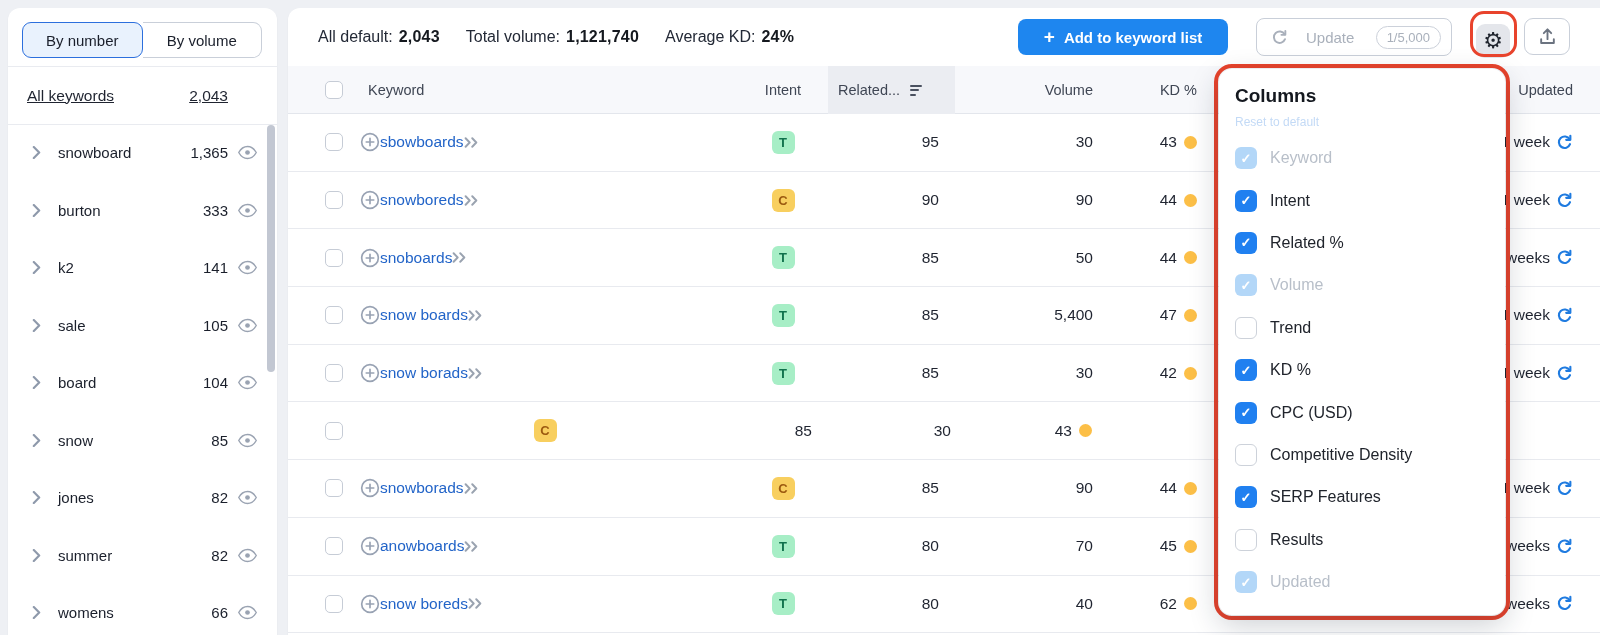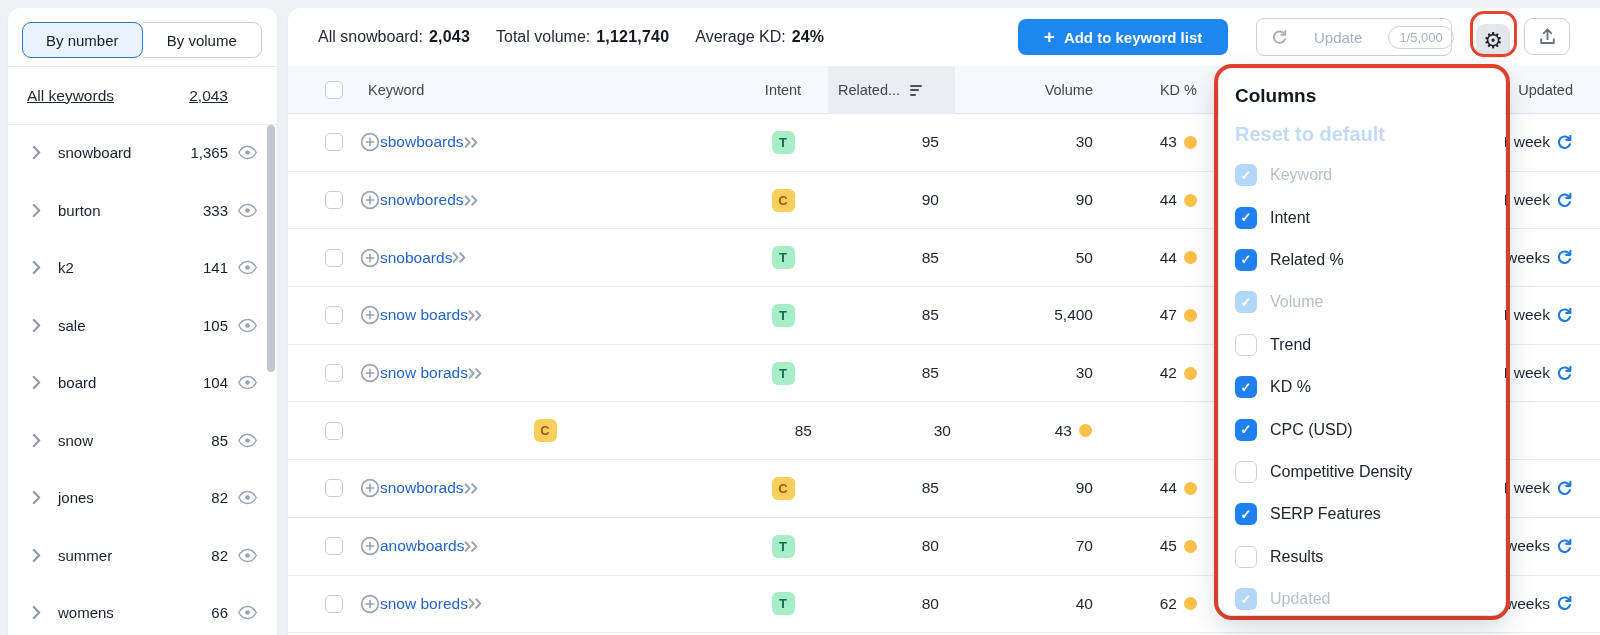--- a/index.html
+++ b/index.html
@@ -34,21 +34,21 @@
   
   #main { left:288px; top:8px; width:1312px; height:640px; border-radius:12px 0 0 0; }
 
   
   #toolbar { position:absolute; left:0; top:0; width:100%; height:58px; }
   #stats { position:absolute; left:30px; top:0; height:58px; display:flex; align-items:center; gap:26px; }
   .stat { font-size:16px; color:#232936; white-space:nowrap; }
   .stat b { color:#15191f; margin-left:6px; letter-spacing:.2px; }
   #add-btn { position:absolute; left:730px; top:11px; width:210px; height:36px; background:#1e86ef; border:none; border-radius:8px; color:#fff; font-size:15px; font-weight:bold; display:flex; align-items:center; justify-content:center; gap:9px; cursor:pointer; font-family:inherit; }
   #add-btn .plus { font-size:19px; font-weight:bold; line-height:1; margin-top:-2px; }
-  #update-btn { position:absolute; left:968px; top:10px; width:196px; height:38px; background:#fff; border:1px solid #c9cfd9; border-radius:8px; display:flex; align-items:center; padding:0 10px 0 14px; gap:26px; color:#a9b0bb; cursor:default; font-family:inherit; font-size:15px; }
+  #update-btn { position:absolute; left:968px; top:10px; width:196px; height:38px; background:#fff; border:1px solid #c9cfd9; border-radius:8px; display:flex; align-items:center; padding:0 10px 0 14px; gap:18px; color:#a9b0bb; cursor:default; font-family:inherit; font-size:15px; }
   #update-btn .quota { margin-left:auto; border:1px solid #ccd1da; border-radius:13px; padding:3px 10px; font-size:13px; color:#a9b0bb; white-space:nowrap; }
   #gear-btn { position:absolute; left:1188px; top:16px; width:34px; height:34px; background:#e4e6eb; border:none; border-radius:9px; display:flex; align-items:center; justify-content:center; font-size:22px; color:#20252e; cursor:pointer; }
   #export-btn { position:absolute; left:1236px; top:10px; width:46px; height:37px; background:#fff; border:1px solid #c9cfd9; border-radius:9px; display:flex; align-items:center; justify-content:center; color:#6b7380; cursor:pointer; }
 
   
   #table { position:absolute; left:0; top:58px; width:100%; }
   .tgrid { display:grid; grid-template-columns:64px 386px 90px 127px 142px 105px 119px 111px 145px 1fr; align-items:center; }
   #thead { height:48px; background:#f7f8fb; border-bottom:1px solid #e3e6ec; font-size:14.5px; color:#3f4654; }
   #thead .h-rel { background:#ebedf2; height:48px; display:flex; align-items:center; padding-left:10px; gap:10px; }
   .sort-ic { display:inline-flex; flex-direction:column; gap:2.5px; align-items:flex-start; }
@@ -75,21 +75,21 @@
   .c-serp { display:flex; align-items:center; gap:8px; padding-left:14px; color:#9aa3b2; }
   .c-serp .vdiv { width:1px; height:16px; background:#d6dae1; }
   .c-upd { display:flex; align-items:center; justify-content:flex-end; gap:6px; padding-right:4px; white-space:nowrap; }
   .refresh-ic { width:17px; height:17px; color:#1f7be0; display:flex; cursor:pointer; flex:0 0 auto; }
   .h-right { text-align:right; padding-right:4px; } .h-kd { text-align:right; padding-right:5px; } .h-int { text-align:center; }
 
   
   #columns-panel { position:absolute; left:1214px; top:64px; width:296px; height:556px; border:4px solid #e8432c; border-radius:18px; z-index:50; background:transparent; }
   #columns-inner { position:absolute; inset:1px; background:#fff; border-radius:13px; box-shadow:0 10px 30px rgba(25,35,55,.22); padding:14px 18px 0 16px; overflow:hidden; }
   #columns-title { font-size:19px; font-weight:bold; color:#14181f; margin-top:2px; }
-  #columns-reset { font-size:20px; color:#c3daf6; margin-top:16px; cursor:default;font-weight:bold; }
+  #columns-reset { font-size:12px; color:#c3daf6; margin-top:8px; cursor:default; }
   #columns-list { margin-top:8px; }
   .mitem { height:42.4px; display:flex; align-items:center; gap:13px; cursor:pointer; }
   .mcheck { width:22px; height:22px; border-radius:6px; display:flex; align-items:center; justify-content:center; flex:0 0 auto; }
   .mcheck .tick { color:#fff; font-size:13px; font-weight:bold; line-height:1; }
   .mcheck.v-checked { background:#2080f0; }
   .mcheck.v-locked { background:#b3d7f8; }
   .mcheck.v-unchecked { background:#fff; border:1.5px solid #cdd2da; }
   .mlabel { font-size:16px; color:#20242c; }
   .mlabel.v-locked { color:#b8bfc9; }
 
@@ -257,21 +257,21 @@
       </div>
     </div>
   <div id="side-scrollbar"></div>
 </div>
 
 <div class="card" id="main">
 
   <div id="toolbar">
     <div id="stats">
 
-        <span class="stat"><span>All snowboard:</span><b>2,043</b></span>
+        <span class="stat"><span>All default:</span><b>2,043</b></span>
 
         <span class="stat"><span>Total volume:</span><b>1,121,740</b></span>
 
         <span class="stat"><span>Average KD:</span><b>24%</b></span>
       </div>
     <button id="add-btn">
       <span class="plus">+</span>
       <span>Add to keyword list</span>
     </button>
     <button id="update-btn">

